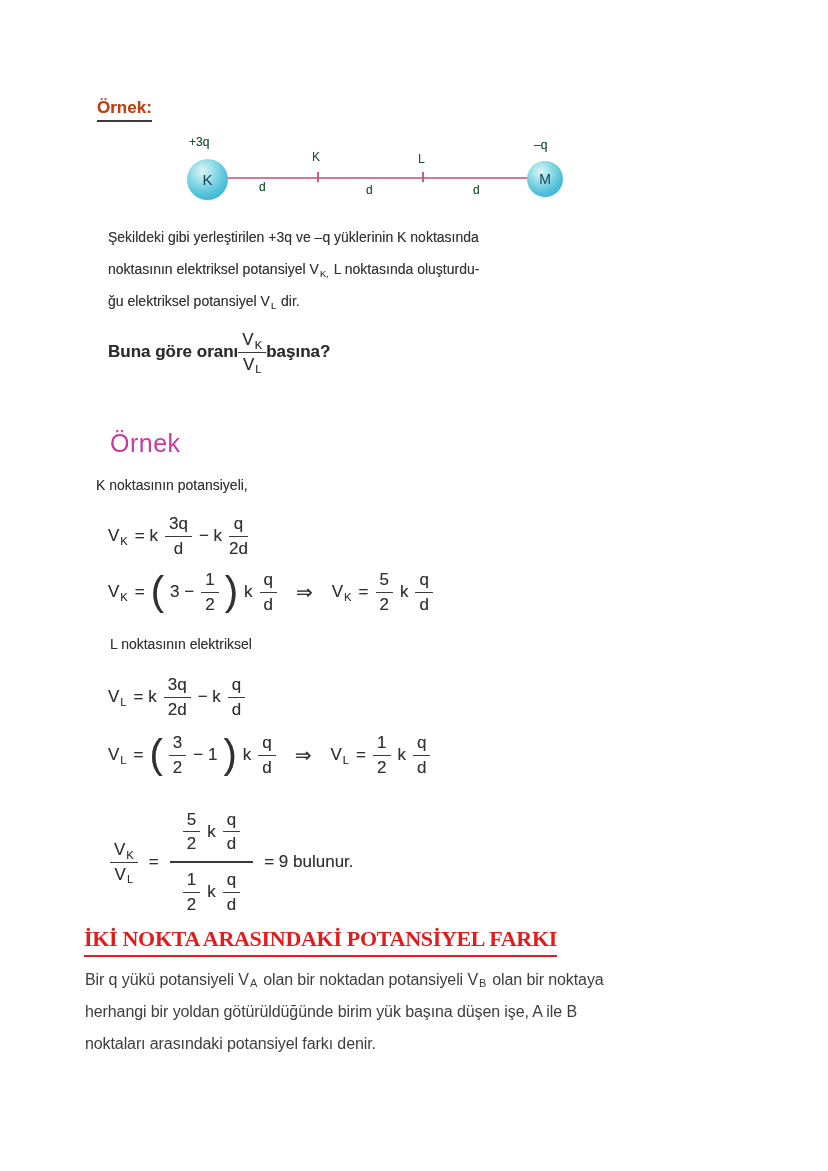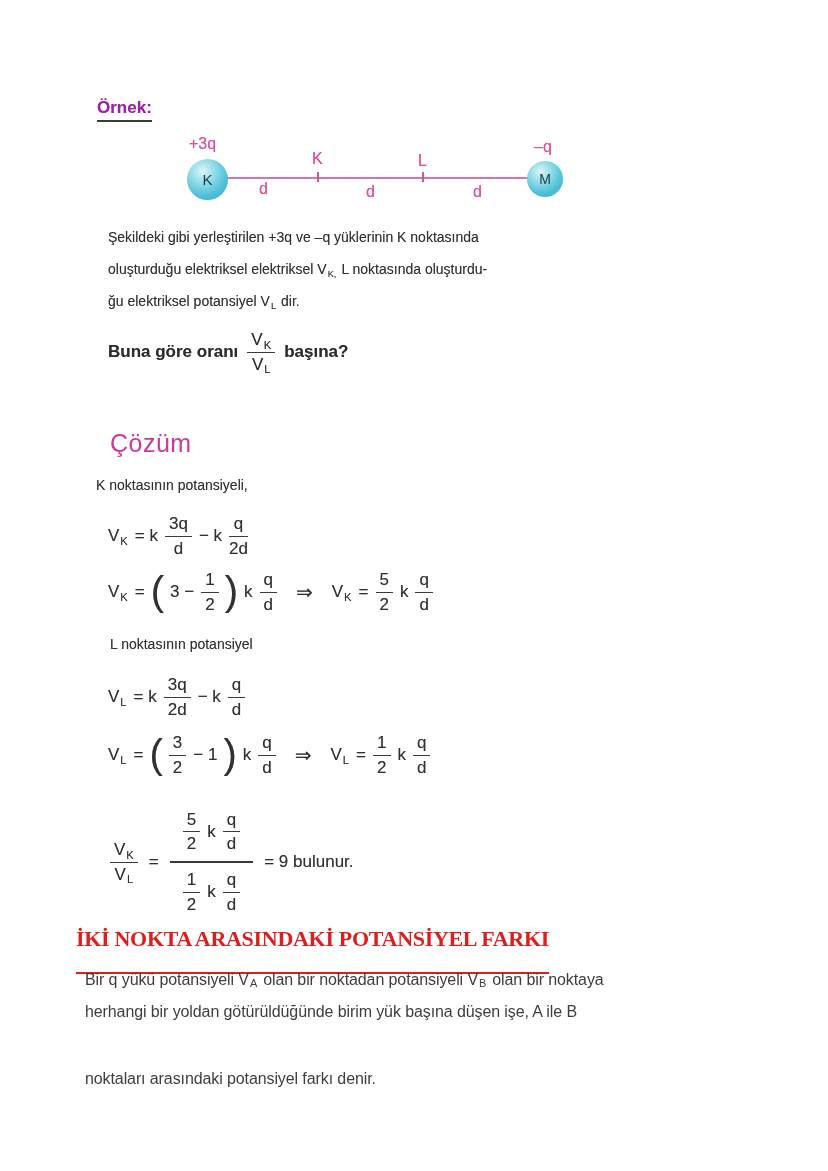--- a/index.html
+++ b/index.html
@@ -6,40 +6,40 @@
   .page {
     position:relative; width:828px; height:1171px; background:#ffffff;
     font-family:"Liberation Sans", sans-serif; overflow:hidden;
   }
   .abs { position:absolute; }
   .scan { color:#313131; text-shadow:0 0 0.5px rgba(60,60,60,0.45); }
   .nowrap { white-space:nowrap; }
 
   
   .ornek {
-    left:97px; top:98px; font-size:17px; font-weight:bold; color:#a21caf;
+    left:97px; top:98px; font-size:17px; font-weight:bold; color:#c2410c;
     display:inline-block; border-bottom:2px solid #3b3b3b; padding-bottom:2px;
   }
   .cozum { left:110px; top:429px; font-size:25px; font-weight:500; color:#ca3a9d; letter-spacing:0.5px; }
   .section-title {
-    left:76px; top:926px; font-family:"Liberation Serif", serif; font-weight:700;
+    left:84px; top:926px; font-family:"Liberation Serif", serif; font-weight:700;
     font-size:22px; color:#e11c1c; letter-spacing:-0.3px;
-    display:inline-block; border-bottom:2.5px solid #e11c1c; padding-bottom:20px; white-space:nowrap;
+    display:inline-block; border-bottom:2.5px solid #e11c1c; padding-bottom:3px; white-space:nowrap;
   }
 
   
   .conn-line { left:208px; top:177px; width:330px; height:2px; background:#d177a4; }
   .tick { top:172px; width:2px; height:10px; background:#c75a90; }
   .sphere {
     border-radius:50%;
     background:radial-gradient(circle at 38% 30%, #dff4f7 0%, #9be0ea 28%, #52c2d9 62%, #2fa6c2 100%);
     display:flex; align-items:center; justify-content:center;
     color:#16404e; font-weight:500;
   }
-  .dia-label { font-size:16px; color:#ec4899; }
+  .dia-label { font-size:12px; color:#14532d; }
 
   
   .pline { font-size:14px; }
   .bodyline { font-size:16px; color:#3e3e3e; letter-spacing:-0.1px; }
   .ssub { font-size:0.66em; position:relative; top:0.34em; margin-left:1px; }
   .psub { font-size:11px; position:relative; top:2px; margin:0 1px; }
   .gap-l { margin-left:5px; }
 
   
   .frow { position:absolute; display:flex; align-items:center; white-space:nowrap; font-size:17px; }
@@ -75,36 +75,36 @@
   <div class="abs dia-label scan" style="left:189px; top:135px;">+3q</div>
   <div class="abs dia-label scan" style="left:534px; top:138px;">–q</div>
   <div class="abs dia-label scan" style="left:312px; top:150px;">K</div>
   <div class="abs dia-label scan" style="left:418px; top:152px;">L</div>
   <div class="abs dia-label scan" style="left:259px; top:180px;">d</div>
   <div class="abs dia-label scan" style="left:366px; top:183px;">d</div>
   <div class="abs dia-label scan" style="left:473px; top:183px;">d</div>
 
   <div class="abs pline nowrap scan" style="left:108px; top:229px;">Şekildeki gibi yerleştirilen +3q ve –q yüklerinin K noktasında</div>
   <div class="abs pline nowrap scan" style="left:108px; top:261px;">
-    <span>oluşturduğu elektriksel elektriksel V</span><span class="ssub">K,</span><span class="gap-l">L noktasında oluşturdu-</span>
+    <span>noktasının elektriksel potansiyel V</span><span class="ssub">K,</span><span class="gap-l">L noktasında oluşturdu-</span>
   </div>
   <div class="abs pline nowrap scan" style="left:108px; top:293px;text-align:center;">
     <span>ğu elektriksel potansiyel V</span><span class="ssub">L</span><span class="gap-l">dir.</span>
   </div>
 
-  <div class="frow qrow scan" style="left:108px; top:326px; height:52px; gap:9px;">
+  <div class="frow qrow scan" style="left:108px; top:326px; height:52px; ">
     <span>Buna göre oranı</span>
     <span class="frac">
       <span class="num"><span>V</span><span class="ssub">K</span></span>
       <span class="den"><span>V</span><span class="ssub">L</span></span>
     </span>
     <span>başına?</span>
   </div>
 
-  <div class="abs cozum">Çözüm</div>
+  <div class="abs cozum">Örnek</div>
   <div class="abs pline nowrap scan" style="left:96px; top:477px;">K noktasının potansiyeli,</div>
 
   <div class="frow scan" style="left:108px; top:511px; height:50px; gap:7px;">
     <span><span>V</span><span class="ssub">K</span></span>
     <span>= k</span>
     <span class="frac">
         <span class="num">3q</span>
         <span class="den">d</span>
       </span>
     <span>− k</span>
@@ -136,21 +136,21 @@
         <span class="num">5</span>
         <span class="den">2</span>
       </span>
     <span>k</span>
     <span class="frac">
         <span class="num">q</span>
         <span class="den">d</span>
       </span>
   </div>
 
-  <div class="abs pline nowrap scan" style="left:110px; top:636px;">L noktasının potansiyel</div>
+  <div class="abs pline nowrap scan" style="left:110px; top:636px;">L noktasının elektriksel</div>
 
   <div class="frow scan" style="left:108px; top:672px; height:50px; gap:7px;">
     <span><span>V</span><span class="ssub">L</span></span>
     <span>= k</span>
     <span class="frac">
         <span class="num">3q</span>
         <span class="den">2d</span>
       </span>
     <span>− k</span>
     <span class="frac">
@@ -220,15 +220,15 @@
     </span>
     <span>= 9 bulunur.</span>
   </div>
 
   <div class="abs section-title">İKİ NOKTA ARASINDAKİ POTANSİYEL FARKI</div>
 
   <div class="abs bodyline nowrap" style="left:85px; top:971px;">
     <span>Bir q yükü potansiyeli V</span><span class="psub">A</span><span class="gap-l">olan bir noktadan potansiyeli V</span><span class="psub">B</span><span class="gap-l">olan bir noktaya</span>
   </div>
   <div class="abs bodyline nowrap" style="left:85px; top:1003px;">herhangi bir yoldan götürüldüğünde birim yük başına düşen işe, A ile B</div>
-  <div class="abs bodyline nowrap" style="left:85px; top:1035px;margin-top:35px;">noktaları arasındaki potansiyel farkı denir.</div>
+  <div class="abs bodyline nowrap" style="left:85px; top:1035px;">noktaları arasındaki potansiyel farkı denir.</div>
 
 </div>
 
 </body></html>

